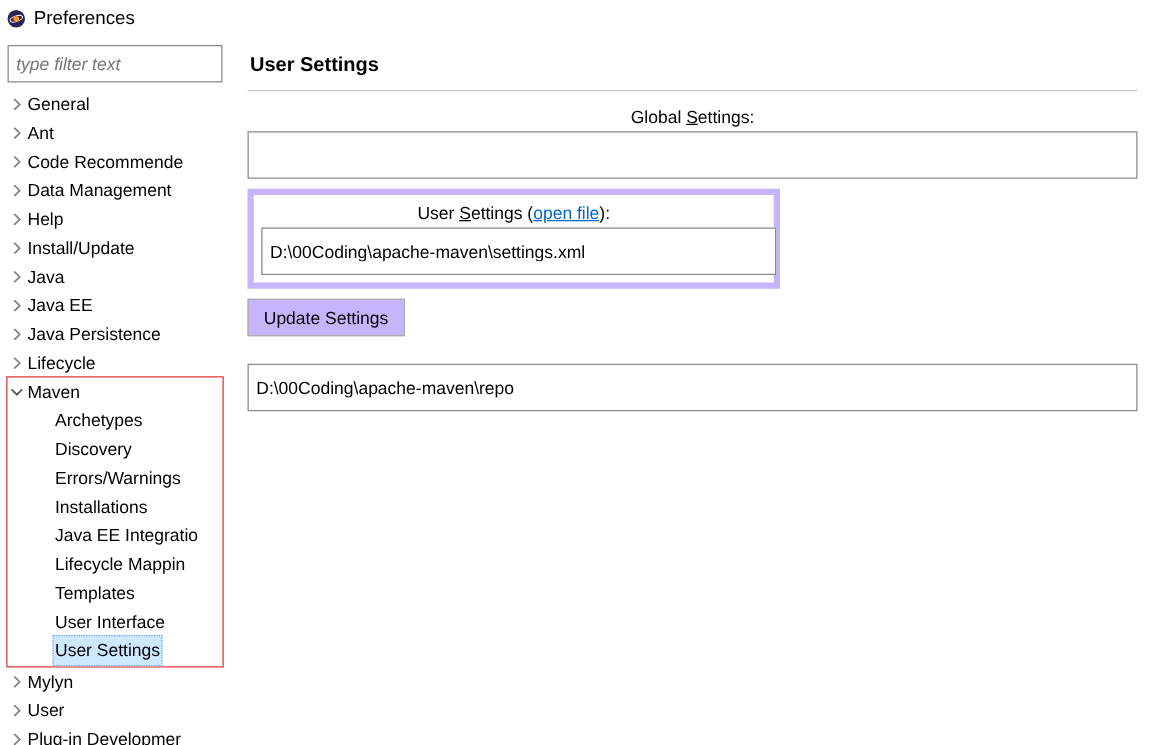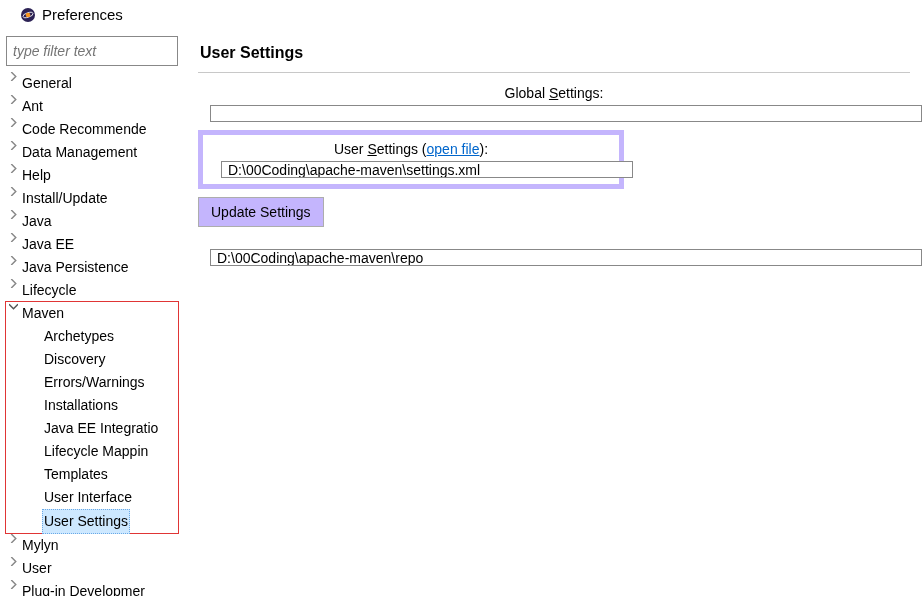--- a/index.html
+++ b/index.html
@@ -14,21 +14,21 @@
     }
     .window {
       display: flex;
       flex-direction: column;
       height: 100%;
     }
     .titlebar {
       display: flex;
       align-items: center;
       gap: 6px;
-      padding: 6px 8px 10px 20px;
+      padding: 6px 8px 10px 5px;
       border-bottom: 1px solid transparent;
     }
     .titlebar .app-icon {
       width: 16px; height: 16px;
       display: inline-flex; align-items: center; justify-content: center;
     }
     .titlebar .app-icon svg { display: block; }
     .titlebar .title {
       font-size: 15px;
       font-weight: 400;
@@ -50,21 +50,21 @@
       border: 1px solid #888;
       padding: 14px 6px;
       font-size: 14px;
       font-style: italic;
       color: #0f766e;
       margin-bottom: 6px;
       font-family: inherit;
     }
     .tree { font-size: 14px; line-height: 23px; }
     .tree-node { white-space: nowrap; cursor: default; }
-    .tree-node .row { display: flex; align-items: flex-start; height: 23px; }
+    .tree-node .row { display: flex; align-items: center; height: 23px; }
     .arrow {
       width: 14px;
       display: inline-flex;
       justify-content: center;
       align-items: center;
       color: #666;
       user-select: none;
     }
     .arrow svg { display: block; }
     .label { padding: 0 2px; }
@@ -94,26 +94,25 @@
     }
     .form-label {
       font-size: 14px;
       margin-bottom: 4px;
       text-align: center;
     }
     .form-label .mnemonic { text-decoration: underline; }
     .form-label a { color: #0066cc; }
     .text-input {
       width: 100%;
-      height: 17px;
+      height: 38px;
       border: 1px solid #888;
       padding: 2px 6px;
       font-size: 14px;
       font-family: inherit;
-      margin-left: 12px;
     }
     .highlight-box {
       border: 5px solid #c4b5fd;
       padding: 6px;
       margin: 0 0 8px 0;
       width: 426px;
     }
     .highlight-box .text-input { width: 412px; }
     .button {
       border: 1px solid #adadad;

